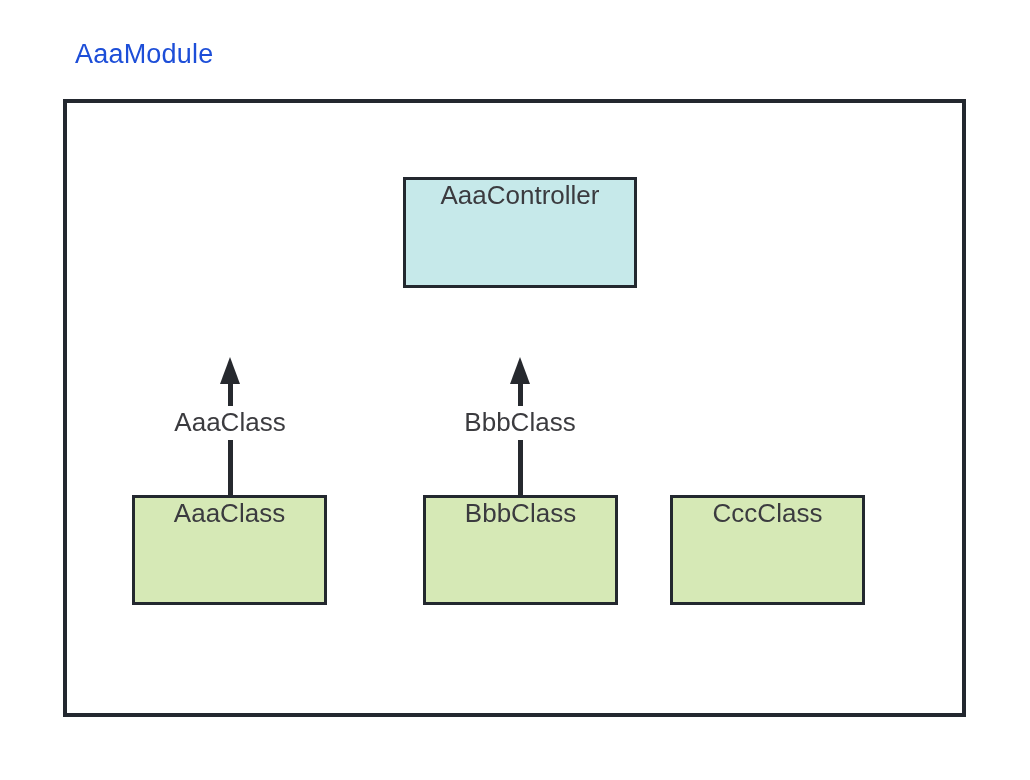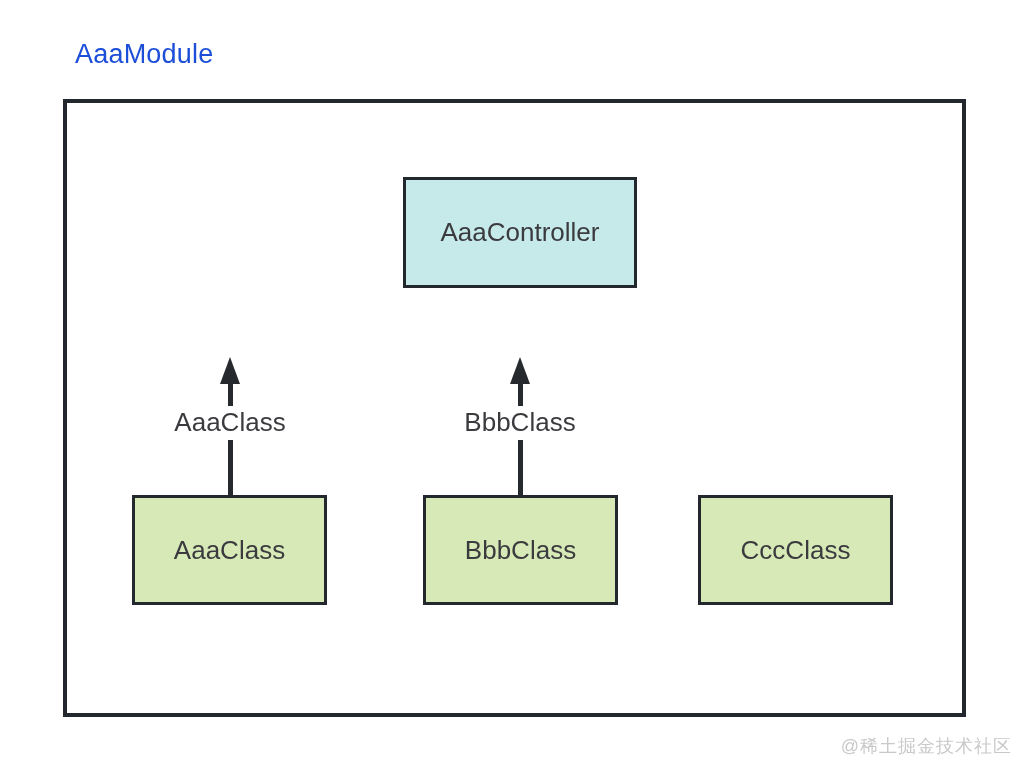--- a/index.html
+++ b/index.html
@@ -32,41 +32,41 @@
     height: 618px;
     border: 4px solid #23282f;
     box-sizing: border-box;
     background: #ffffff;
   }
   .node {
     position: absolute;
     box-sizing: border-box;
     border: 3px solid #23282f;
     display: flex;
-    align-items: center;
+    align-items: flex-start;
     justify-content: center;
     font-size: 26px;
     color: #3b3b3f;
   }
   .controller-box {
     left: 403px;
     top: 177px;
     width: 234px;
     height: 111px;
     background: #c6e9ea;
   }
   .provider-box {
     top: 495px;
     width: 195px;
     height: 110px;
     background: #d6e9b6;
   }
   .provider-0 { left: 132px; }
   .provider-1 { left: 423px; }
-  .provider-2 { left: 698px; }
+  .provider-2 { left: 670px; }
 
   .arrow {
     position: absolute;
     top: 357px;
     height: 138px;
     width: 200px;
     display: flex;
     flex-direction: column;
     align-items: center;
   }
@@ -141,15 +141,14 @@
   </div>
 
   <div class="node provider-box provider-1">
     <span>BbbClass</span>
   </div>
 
   <div class="node provider-box provider-2">
     <span>CccClass</span>
   </div>
 
-  <div class="watermark">@稀土掘金技术社区</div>
 
 </div>
 
 </body></html>

